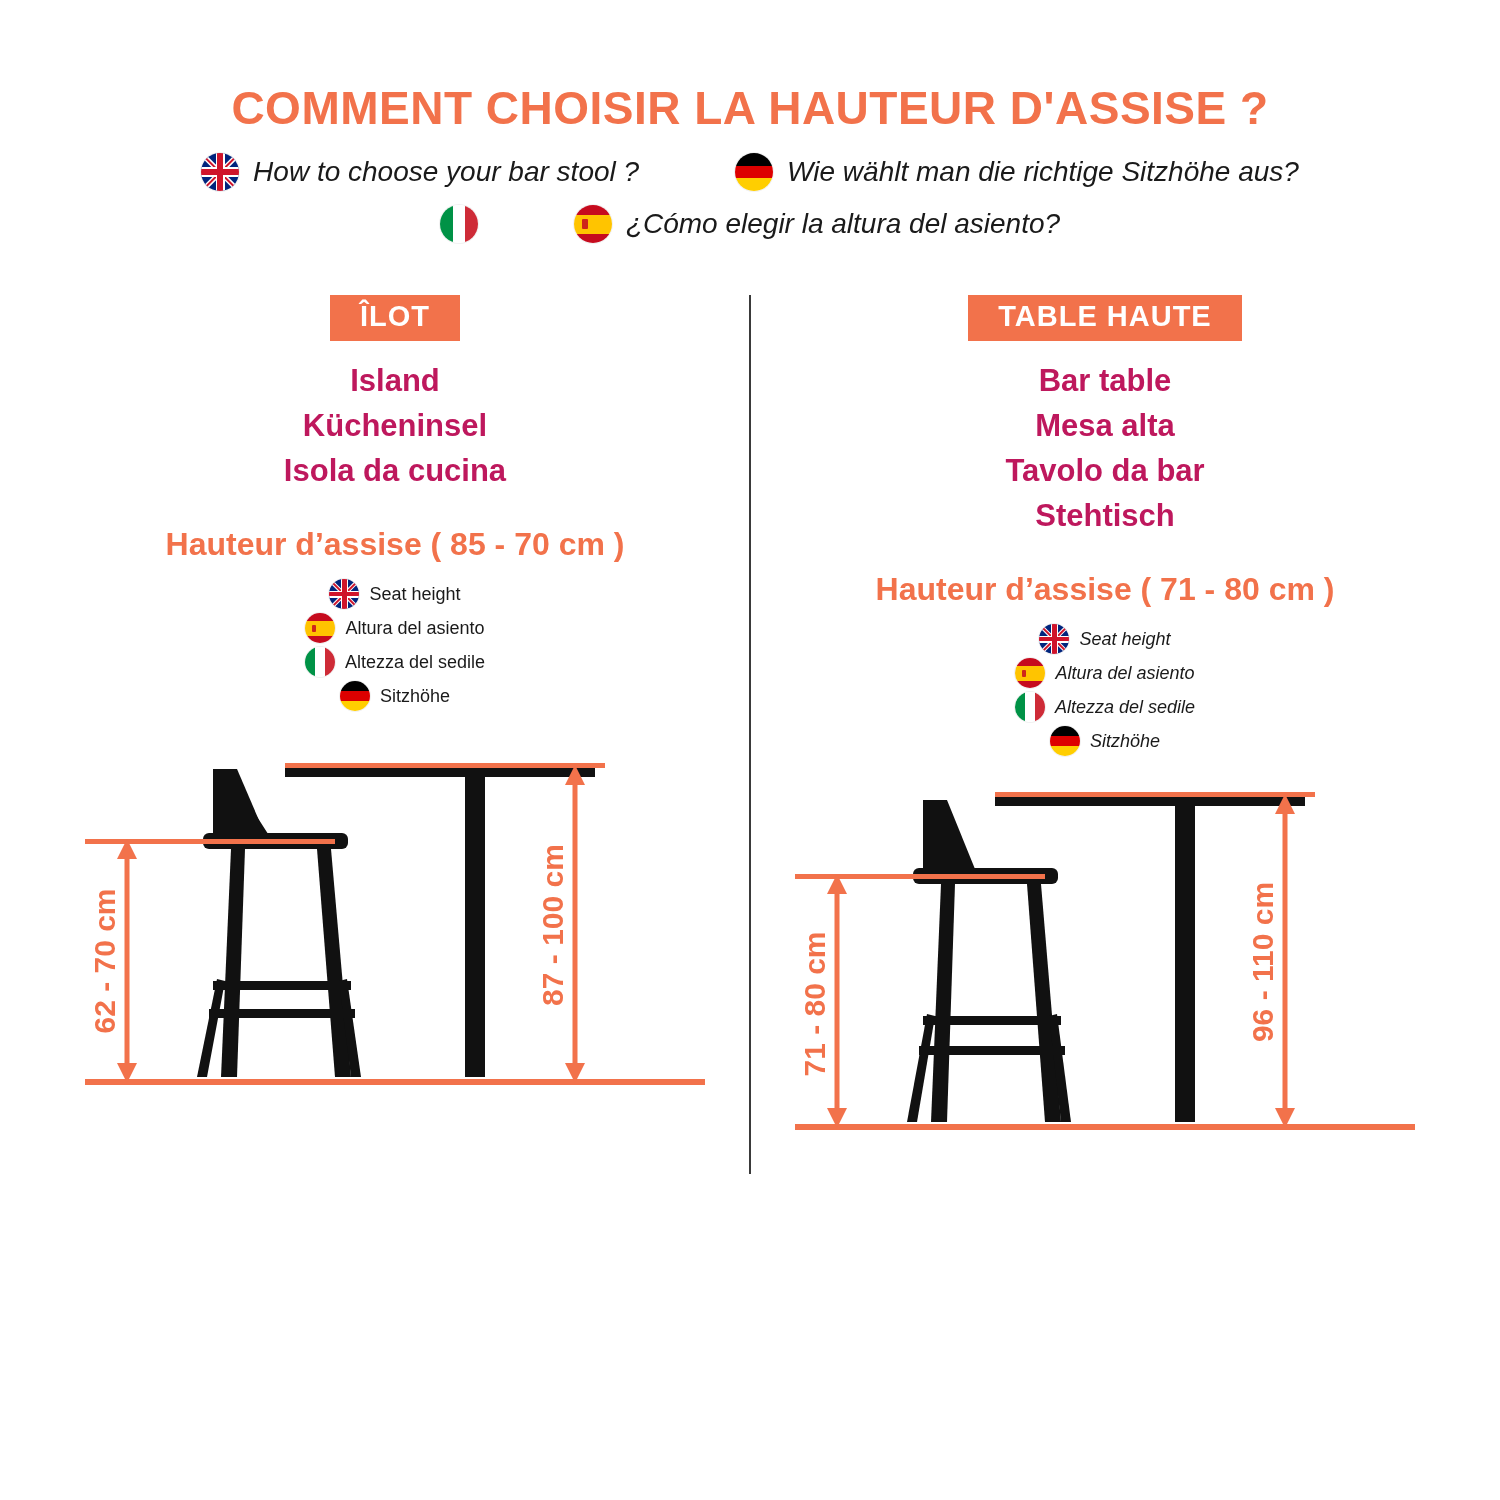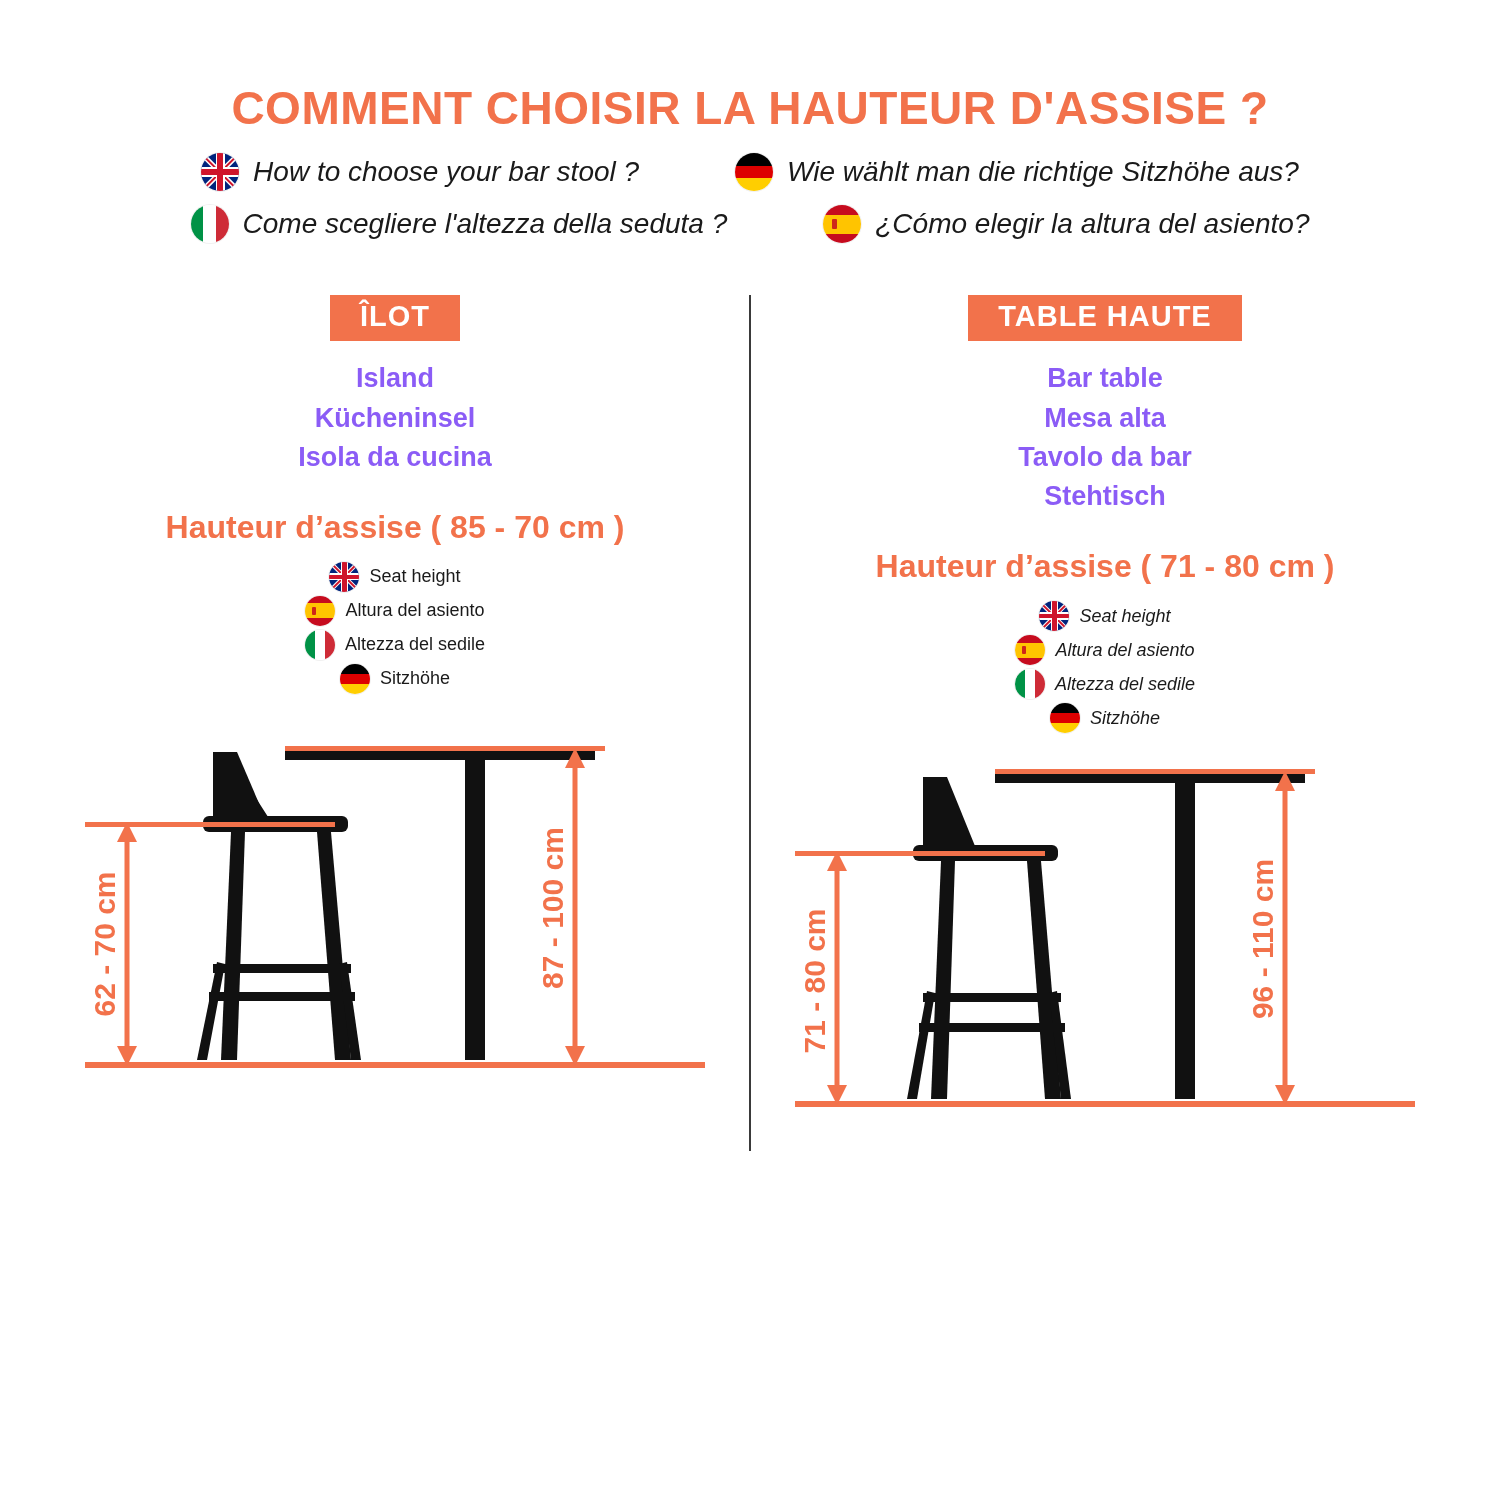--- a/index.html
+++ b/index.html
@@ -142,24 +142,24 @@
     color: #ffffff;
     font-size: 29px;
     font-weight: bold;
     letter-spacing: 1px;
     padding: 6px 30px 10px 30px;
     line-height: 1.05;
   }
 
   .translations {
     margin-top: 18px;
-    font-size: 27px;
+    font-size: 31px;
     font-weight: bold;
     line-height: 1.45;
-    color: #8b5cf6;
+    color: #be185d;
   }
 
   .height-line {
     margin-top: 32px;
     color: #F2724B;
     font-size: 32px;
     font-weight: bold;
   }
 
   .seat-list {
@@ -216,21 +216,20 @@
         <span class="sub-text">Wie wählt man die richtige Sitzhöhe aus?</span>
       </div>
     </div>
     <div class="sub-row">
       <div class="sub-item">
         <span class="flag flag-it">
           <span class="s s1"></span>
             <span class="s s2"></span>
             <span class="s s3"></span>
         </span>
-        <span class="sub-text">Come scegliere l'altezza della seduta ?</span>
       </div>
       <div class="sub-gap"></div>
       <div class="sub-item">
         <span class="flag flag-es">
           <span class="s s1"></span>
             <span class="s s2"></span>
             <span class="s s3"></span>
             <span class="crest"></span>
         </span>
         <span class="sub-text">¿Cómo elegir la altura del asiento?</span>

